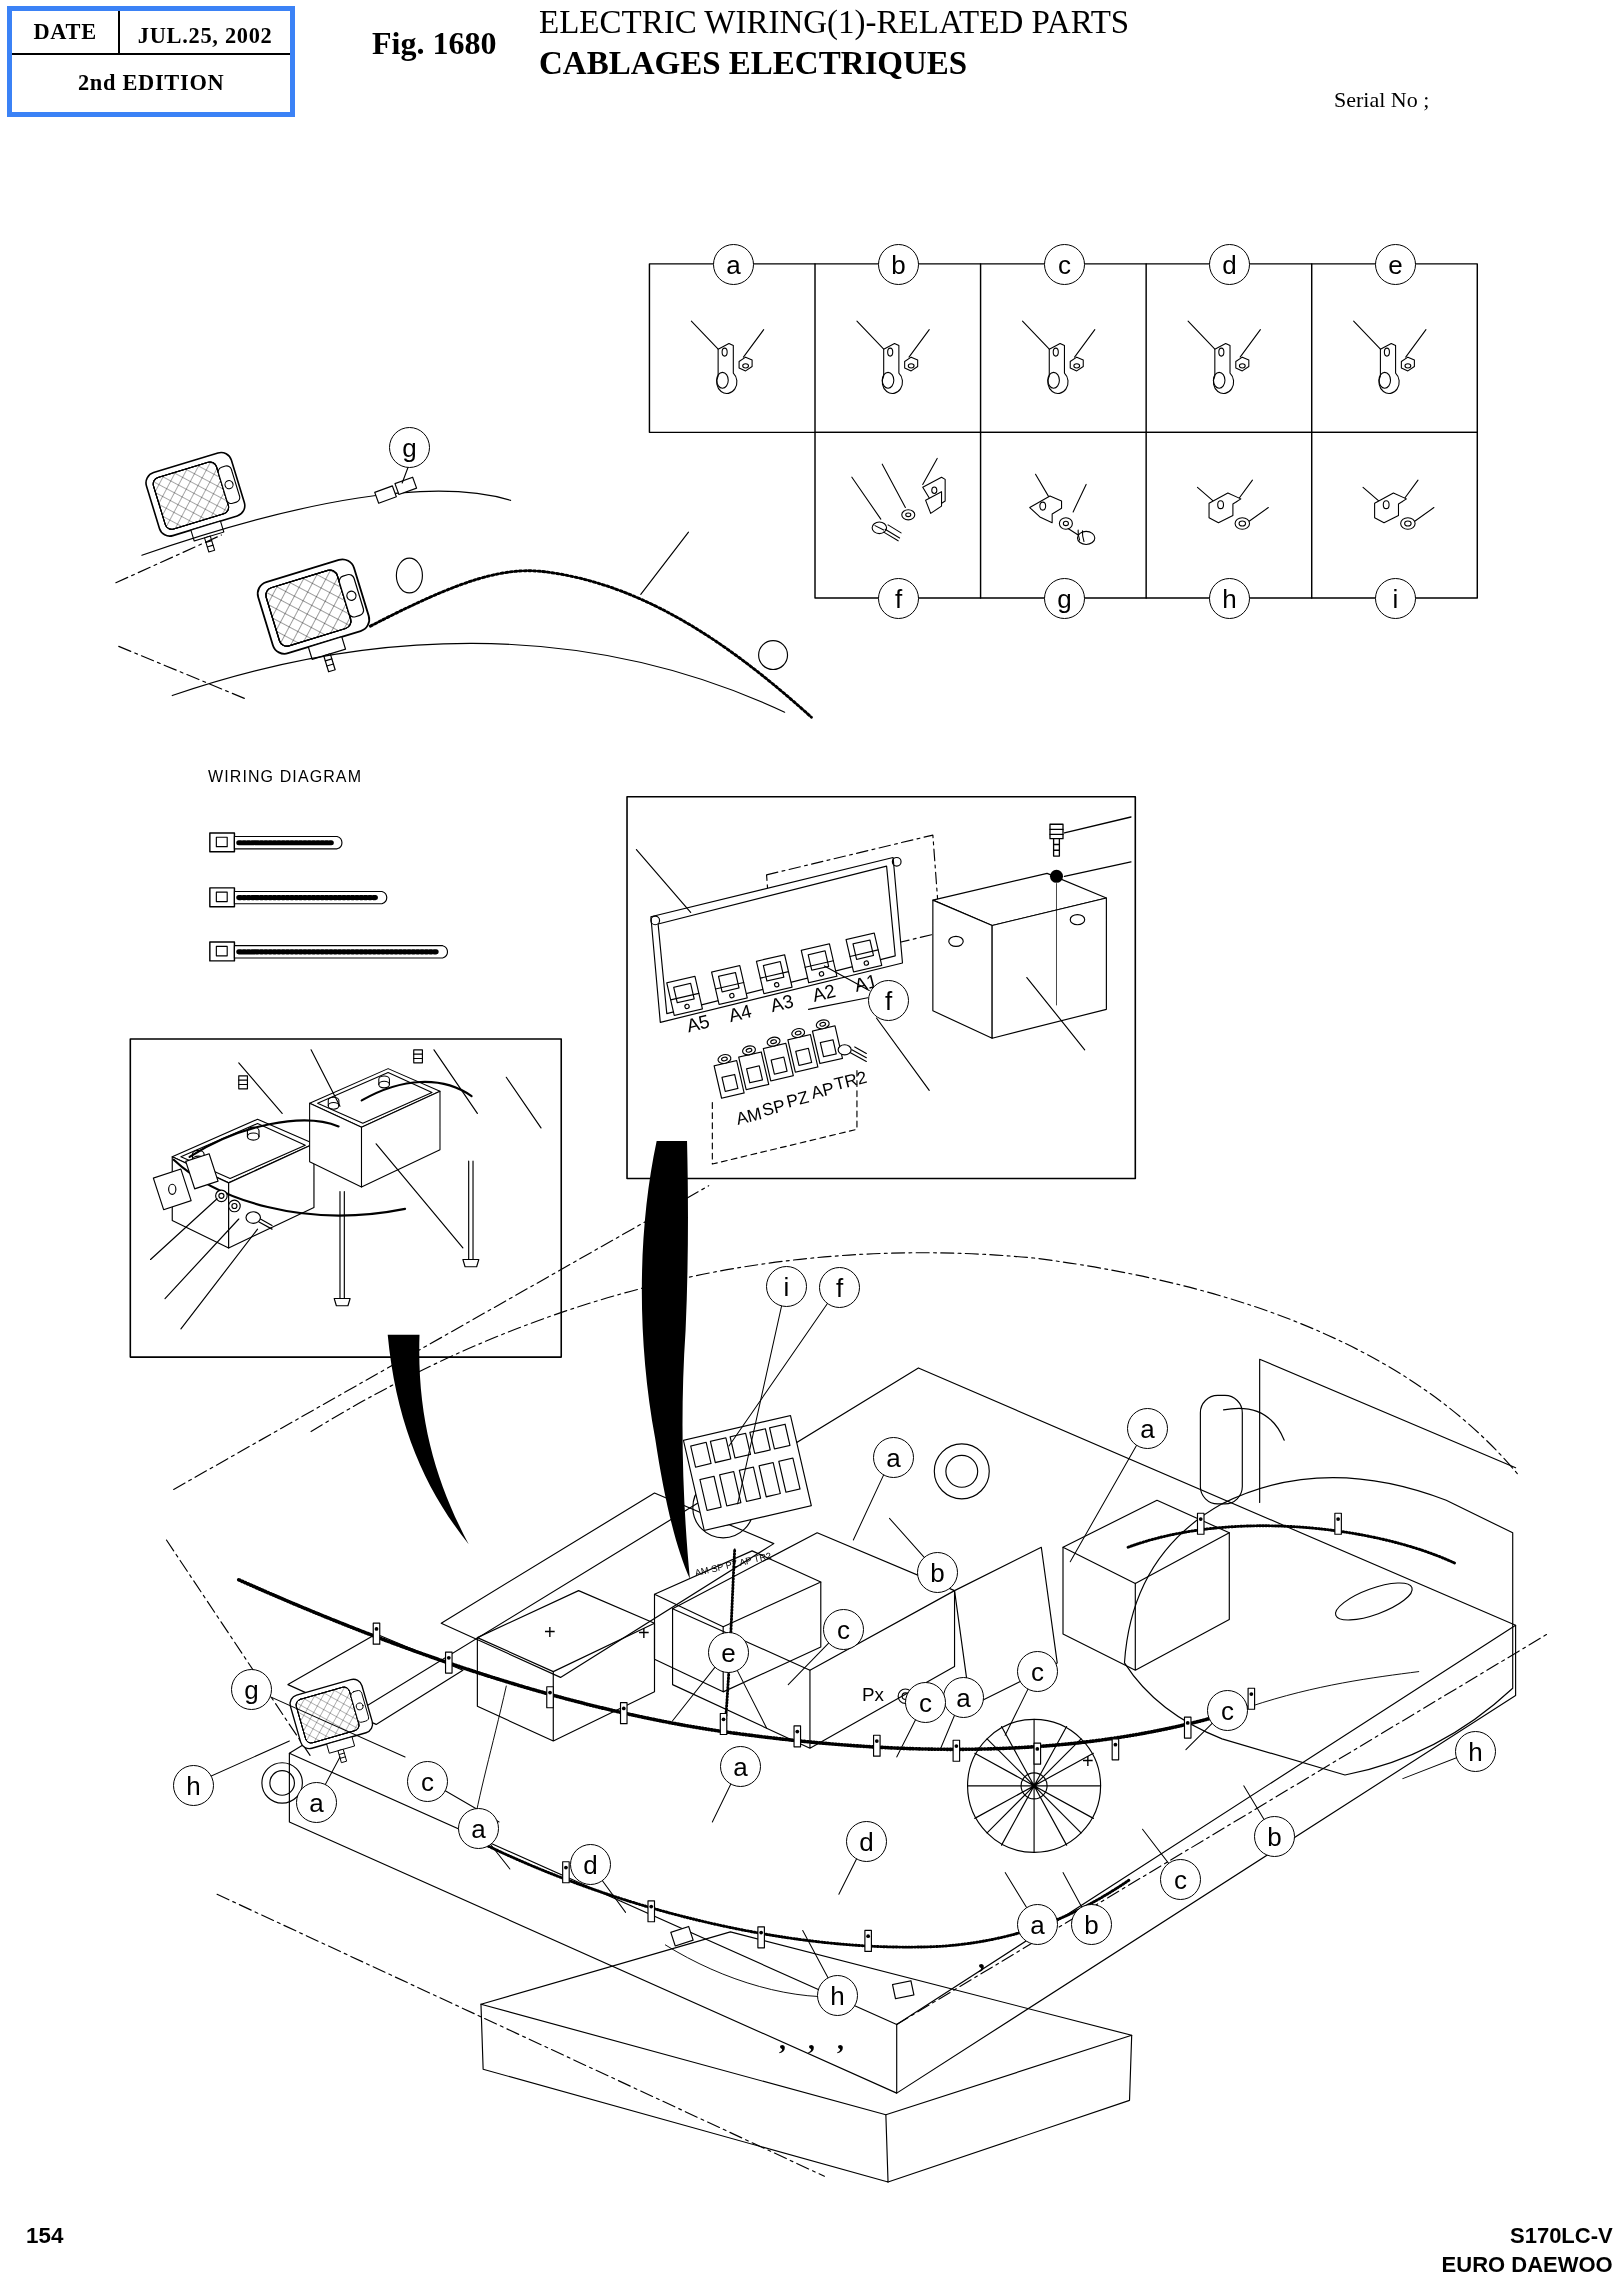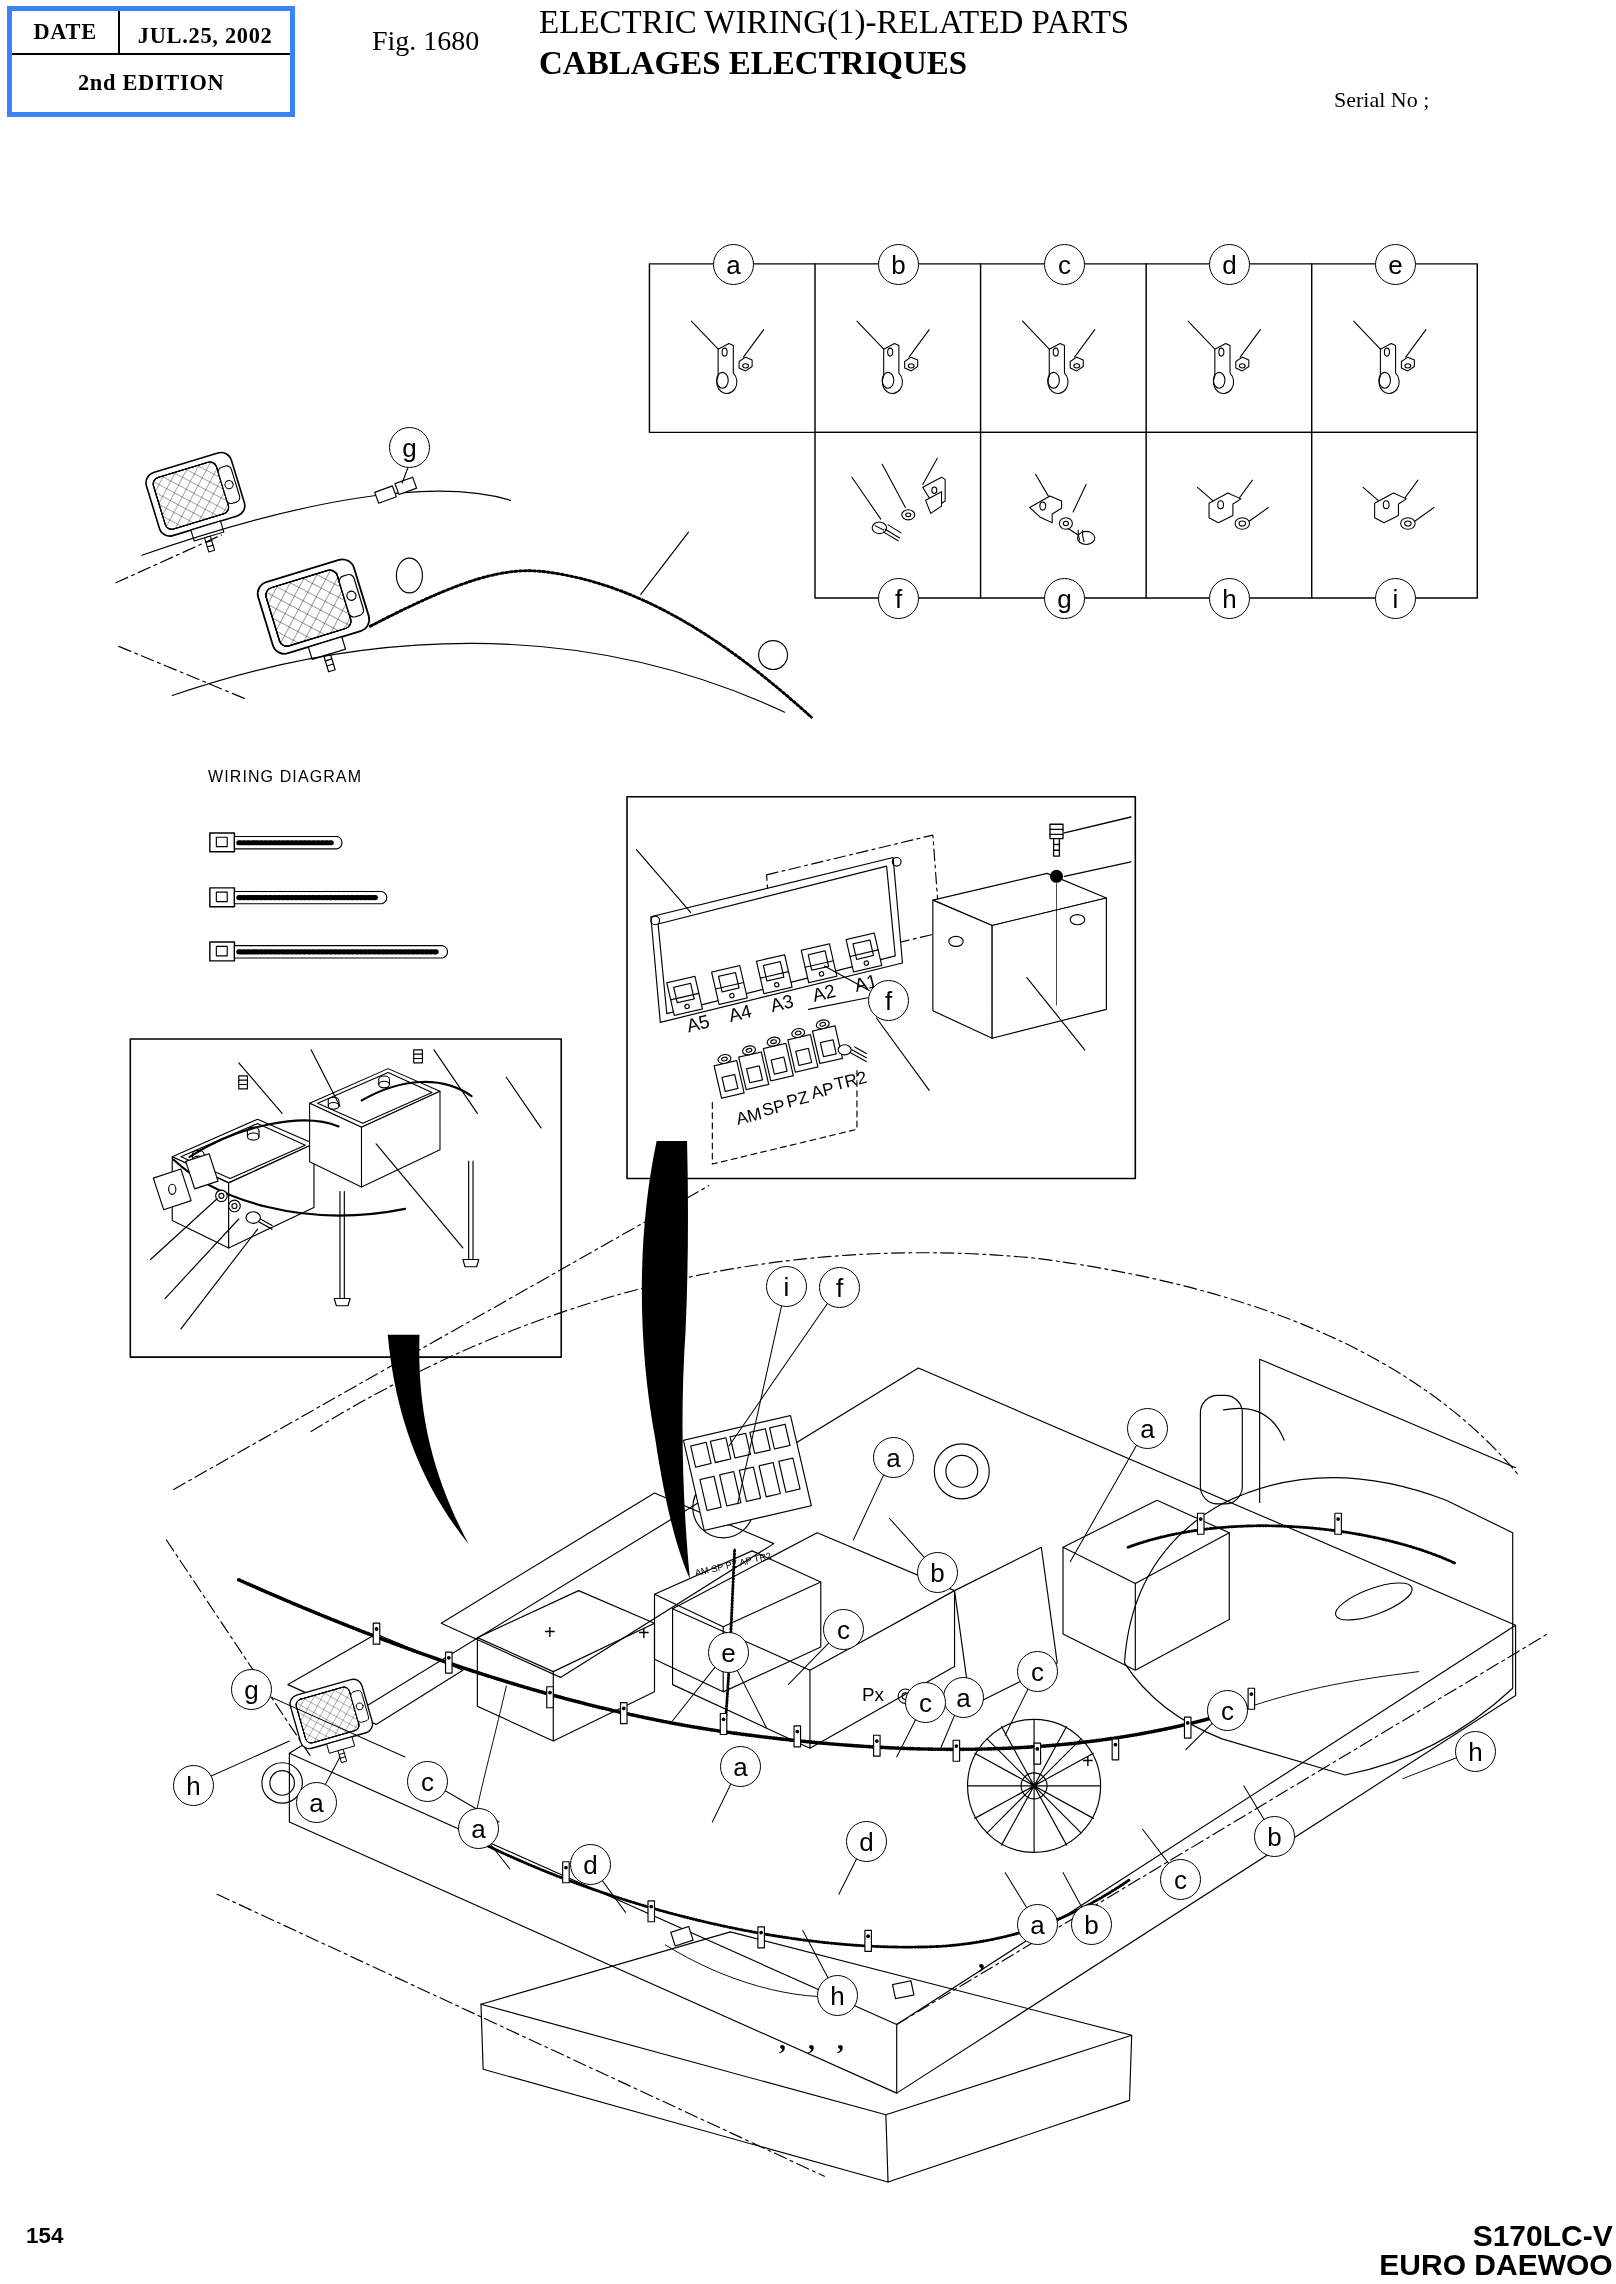--- a/index.html
+++ b/index.html
@@ -7,29 +7,29 @@
         font-family:"Liberation Serif",serif;overflow:hidden;}
   .abs{position:absolute;}
   
   .datebox{position:absolute;left:7.2px;top:5.8px;width:278px;height:101px;border:5px solid #3b82f6;}
   .datebox .r1{position:absolute;left:0;top:0;right:0;height:42px;border-bottom:2.9px solid #000;}
   .datebox .c1{position:absolute;left:0;top:0;width:106px;height:42px;border-right:2.2px solid #000;
                display:flex;align-items:center;justify-content:center;}
   .datebox .c2{position:absolute;left:108px;top:0;right:0;height:50px;display:flex;align-items:center;justify-content:center;}
   .datebox .r2{position:absolute;left:0;top:51px;right:0;height:43px;display:flex;align-items:center;justify-content:center;}
   .hdrtxt{font-weight:700;font-size:22.4px;letter-spacing:0.7px;white-space:nowrap;}
-  .figlabel{position:absolute;left:372px;top:24.6px;font-weight:400;font-size:28px;white-space:nowrap;}
+  .figlabel{position:absolute;left:372px;top:24.6px;font-weight:700;font-size:32px;white-space:nowrap;}
   .title1{position:absolute;left:539px;top:4.3px;font-weight:400;font-size:33px;white-space:nowrap;}
   .title2{position:absolute;left:539px;top:45px;font-weight:700;font-size:33px;white-space:nowrap;}
   .serial{position:absolute;left:1334px;top:87px;font-weight:400;font-size:22px;white-space:nowrap;}
   .wiringlbl{position:absolute;left:208px;top:768px;font-family:"Liberation Sans",sans-serif;
              font-size:16px;letter-spacing:1.1px;white-space:nowrap;}
   .footerpg{position:absolute;left:26px;top:2223px;font-family:"Liberation Sans",sans-serif;font-weight:700;font-size:22.4px;}
   .footerR{position:absolute;right:4.3px;top:2221px;text-align:right;font-family:"Liberation Sans",sans-serif;
-           font-weight:700;font-size:30px;line-height:29px;white-space:nowrap;}
+           font-weight:700;font-size:22px;line-height:29px;white-space:nowrap;}
   
   .callout{position:absolute;width:39px;height:39px;border:1.8px solid #000;border-radius:50%;
            background:#fff;display:flex;align-items:center;justify-content:center;
            font-family:"Liberation Sans",sans-serif;font-size:26px;line-height:1;z-index:5;}
   .comma{position:absolute;font-family:"Liberation Serif",serif;font-weight:700;font-size:27.5px;z-index:4;}
   .plus{position:absolute;font-family:"Liberation Sans",sans-serif;font-size:20px;z-index:4;}
   svg text{font-family:"Liberation Sans",sans-serif;fill:#000;stroke:none;}
 </style>
 </head>
 <body>

